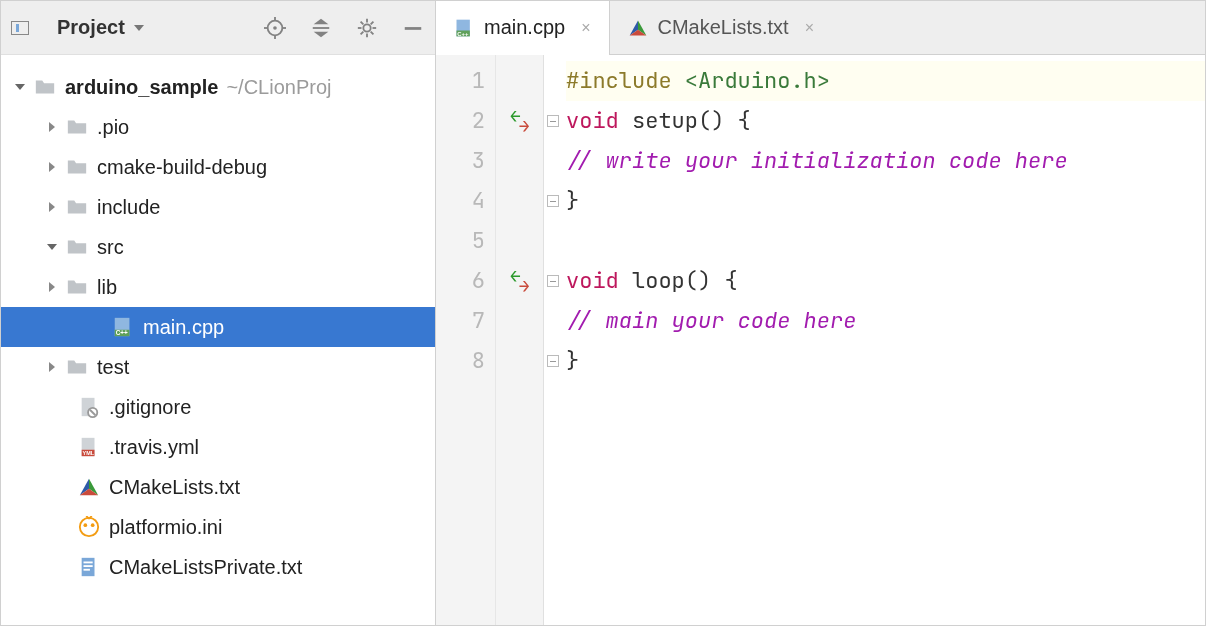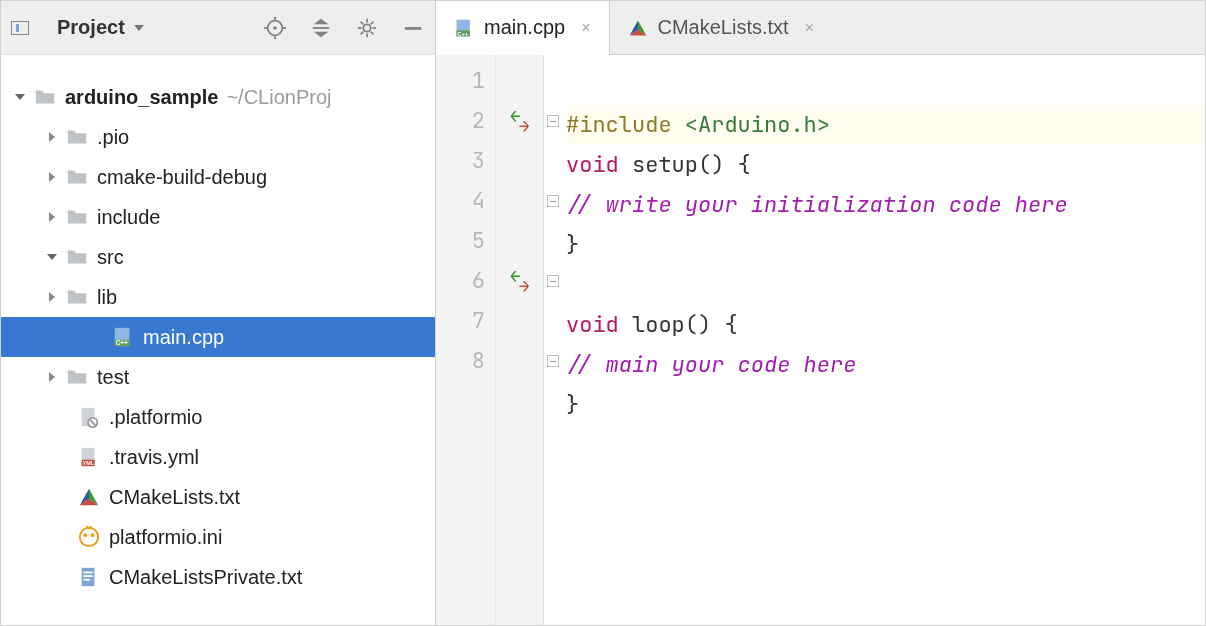--- a/index.html
+++ b/index.html
@@ -45,21 +45,21 @@
   .tb-icons { display: flex; gap: 22px; margin-left: auto; align-items: center; }
   .tb-icon { display: flex; align-items: center; justify-content: center; width: 24px; height: 24px; opacity: .7; }
   .tb-icon svg { width: 22px; height: 22px; }
   .wrap-icon { border:1px solid #888; width:18px; height:14px; display:inline-flex; align-items:center; justify-content:center; }
   .wrap-icon svg { width:10px; height:10px; }
 
   .tree {
     flex: 1;
     overflow: hidden;
     background: #fff;
-    padding-top: 22px;
+    padding-top: 12px;
     text-align: center;
   }
   .tree-row {
     display: flex; align-items: center;
     height: 40px;
     padding-right: 6px;
     white-space: nowrap;
     font-size: 20px;
     cursor: pointer;
   }
@@ -153,21 +153,21 @@
   }
   .fold-mark::before{
     content:""; position:absolute; left:2px; right:2px; top:50%; height:1px; background:#999;
   }
   .code {
     flex:1;
     padding-top:6px;
     padding-left:4px;
   }
   .code .cl { height:40px; line-height:40px; white-space:pre; }
-  .hl-line { background:#fffef1;margin-top:44px; }
+  .hl-line { background:#fffef1; }
 
   .kw    { color:#be185d; }          
   .pp    { color:#8c7a2a; }          
   .inc   { color:#3a7a3a; }          
   .fn    { color:#333; }             
   .punc  { color:#333; }
   .cm    { color:#a21caf; font-style:italic; }
 
   .swap-arrows { position:relative; width:20px; height:20px; }
   .swap-arrows .ga, .swap-arrows .ra { position:absolute; font-size:18px; line-height:1; font-weight:bold; }
@@ -347,21 +347,21 @@
       </div>
 
       <div class="tree-row ind2">
         <span class="icon">
             <svg viewBox="0 0 24 24">
               <rect x="4" y="2" width="14" height="20" fill="#cfd3d7"></rect>
               <circle cx="16" cy="18" r="5" fill="#fff" stroke="#999" stroke-width="2"></circle>
               <line x1="13" y1="15" x2="19" y2="21" stroke="#999" stroke-width="2"></line>
             </svg>
           </span>
-        <span class="label">.platformio</span>
+        <span class="label">.gitignore</span>
       </div>
 
       <div class="tree-row ind2">
         <span class="icon">
             <svg viewBox="0 0 24 24">
               <rect x="4" y="2" width="14" height="20" fill="#cfd3d7"></rect>
               <rect x="4" y="15" width="14" height="7" fill="#c94b3c"></rect>
               <text x="5" y="21" font-size="6" fill="#fff" font-family="Arial" font-weight="bold">YML</text>
             </svg>
           </span>

